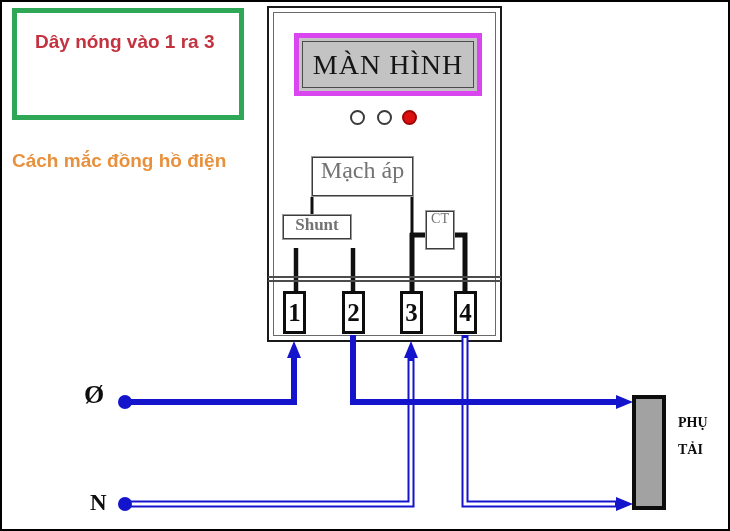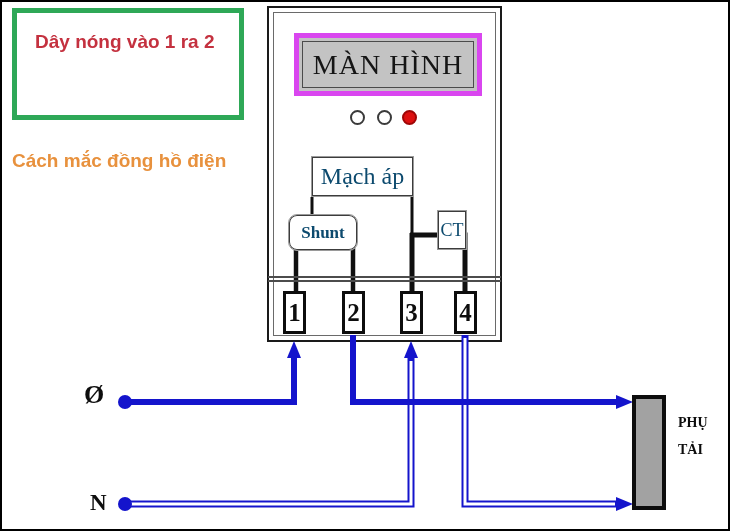--- a/index.html
+++ b/index.html
@@ -66,25 +66,25 @@
   .led{
     position:absolute;top:108px;width:15px;height:15px;border-radius:50%;
     box-sizing:border-box;background:#fff;border:2px solid #3a3a3a;
   }
   #led-1{left:348px;} #led-2{left:375px;} #led-3{left:400px;}
   .led-on{background:var(--led-red);border-color:#9e0606;}
 
   .component-box{
     box-sizing:border-box;background:#fff;
     border:1px solid #9a9a9a;box-shadow:inset 0 0 0 1px #3c3c3c;
-    display:flex;align-items:center;justify-content:center;color:#0c4a6e;
+    display:flex;align-items:flex-start;justify-content:center;color:#737373;
   }
   #voltage-circuit-box{left:309px;top:154px;width:103px;height:41px;font-size:24px;}
-  #shunt-box{left:286px;top:212px;width:70px;height:37px;font-size:17px;font-weight:600;border-radius:9px;}
-  #ct-box{left:435px;top:208px;width:30px;height:40px;font-size:18px;}
+  #shunt-box{left:280px;top:212px;width:70px;height:26px;font-size:17px;font-weight:600;}
+  #ct-box{left:423px;top:208px;width:30px;height:40px;font-size:14px;}
 
   .terminal{
     top:289px;width:23px;height:43px;box-sizing:border-box;background:#fff;
     border:3px solid #0d0d0d;display:flex;align-items:center;justify-content:center;
     font-weight:700;font-size:25px;color:#0d0d0d;
   }
   #terminal-1{left:281px;} #terminal-2{left:340px;} #terminal-3{left:398px;} #terminal-4{left:452px;}
 
   
   svg.layer{position:absolute;left:0;top:0;width:730px;height:531px;pointer-events:none;}
@@ -109,21 +109,21 @@
     left:676px;top:407px;font-weight:700;font-size:14px;line-height:27px;
     color:#0d0d0d;white-space:nowrap;
   }
 </style>
 </head>
 <body>
 
 <div id="canvas">
 
   <div id="info-box" class="abs">
-    <div id="note-line-1" class="note-line">Dây nóng vào 1 ra 2</div>
+    <div id="note-line-1" class="note-line">Dây nóng vào 1 ra 3</div>
   </div>
 
   <div id="caption-line-1" class="caption-line abs">Cách mắc đồng hồ điện</div>
 
   <div id="meter-body" class="abs">
     <div id="meter-inner-frame"></div>
   </div>
 
   <svg class="layer" viewBox="0 0 730 531">
     <path class="wire-black" stroke-width="3" d="M310,195 V213"></path>

